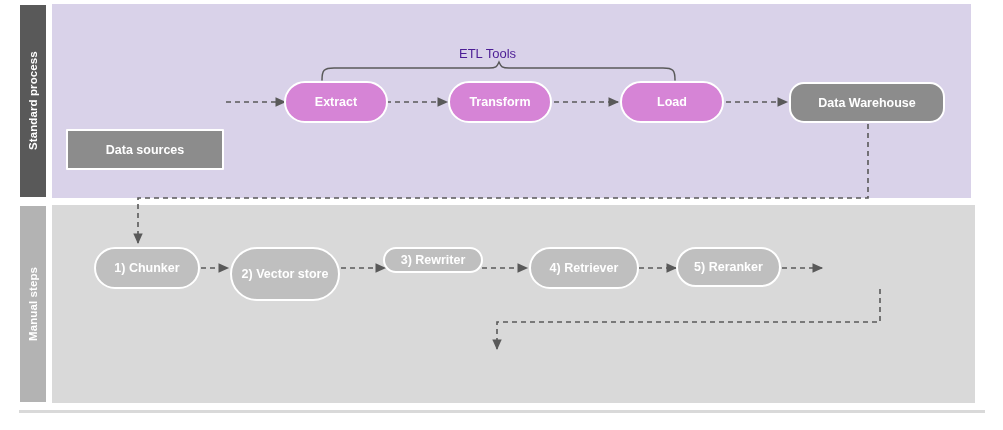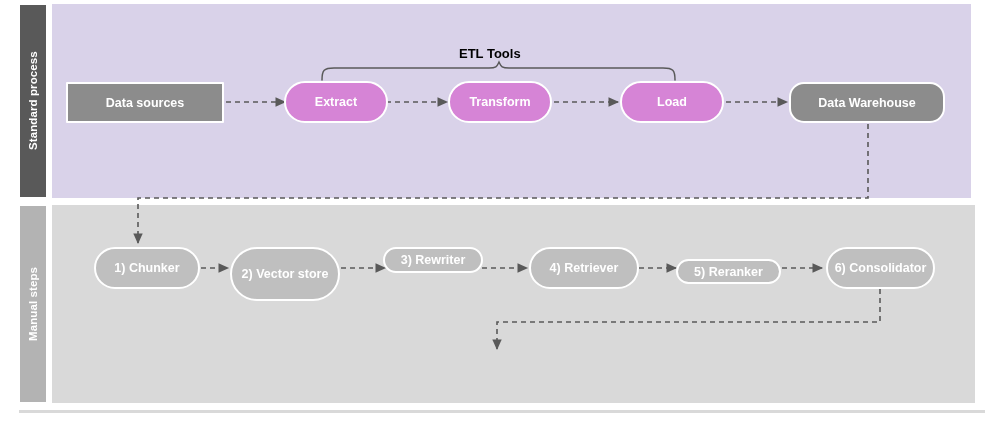--- a/index.html
+++ b/index.html
@@ -51,31 +51,31 @@
     line-height: 14px;
     box-sizing: border-box;
     border: 2px solid #ffffff;
   }
   .node.rect {
     border-radius: 1px;
   }
   .node.pill {
     border-radius: 999px;
   }
-  .node.src   { background: #8C8C8C; }
+  .node.src   { background: #8C8C8C; margin-top: 47px; }
   .node.etl   { background: #D684D6; }
   .node.dw    { background: #8C8C8C; border-radius: 15px; }
   .node.step  { background: #BFBFBF; }
   .node.bad   { background: #FFD966; }
 
   
   .bracket-label {
     position: absolute;
-    color: #000000;
-    font-weight: bold;
+    color: #4c1d95;
+    font-weight: normal;
     font-size: 13px;
     white-space: nowrap;
   }
 
   
   #wires {
     position: absolute;
     left: 0;
     top: 0;
     width: 1003px;
@@ -147,20 +147,19 @@
   <div class="node rect dw" style="left:789px; top:82px; width:156px; height:41px;">Data Warehouse</div>
 
   <div class="node pill step" style="left:94px; top:247px; width:106px; height:42px;">1) Chunker</div>
 
   <div class="node pill step" style="left:230px; top:247px; width:110px; height:54px;">2) Vector store</div>
 
   <div class="node pill step" style="left:383px; top:247px; width:100px; height:26px;">3) Rewriter</div>
 
   <div class="node pill step" style="left:529px; top:247px; width:110px; height:42px;">4) Retriever</div>
 
-  <div class="node pill step" style="left:676px; top:247px; width:105px; height:25px;margin-top:12px;">5) Reranker</div>
+  <div class="node pill step" style="left:676px; top:247px; width:105px; height:40px;">5) Reranker</div>
 
-  <div class="node pill step" style="left:826px; top:247px; width:109px; height:42px;">6) Consolidator</div>
 
 
   <div class="divider" style="left:19px; top:410px; width:966px; height:3px;"></div>
 
 </div>
 
 </body></html>

